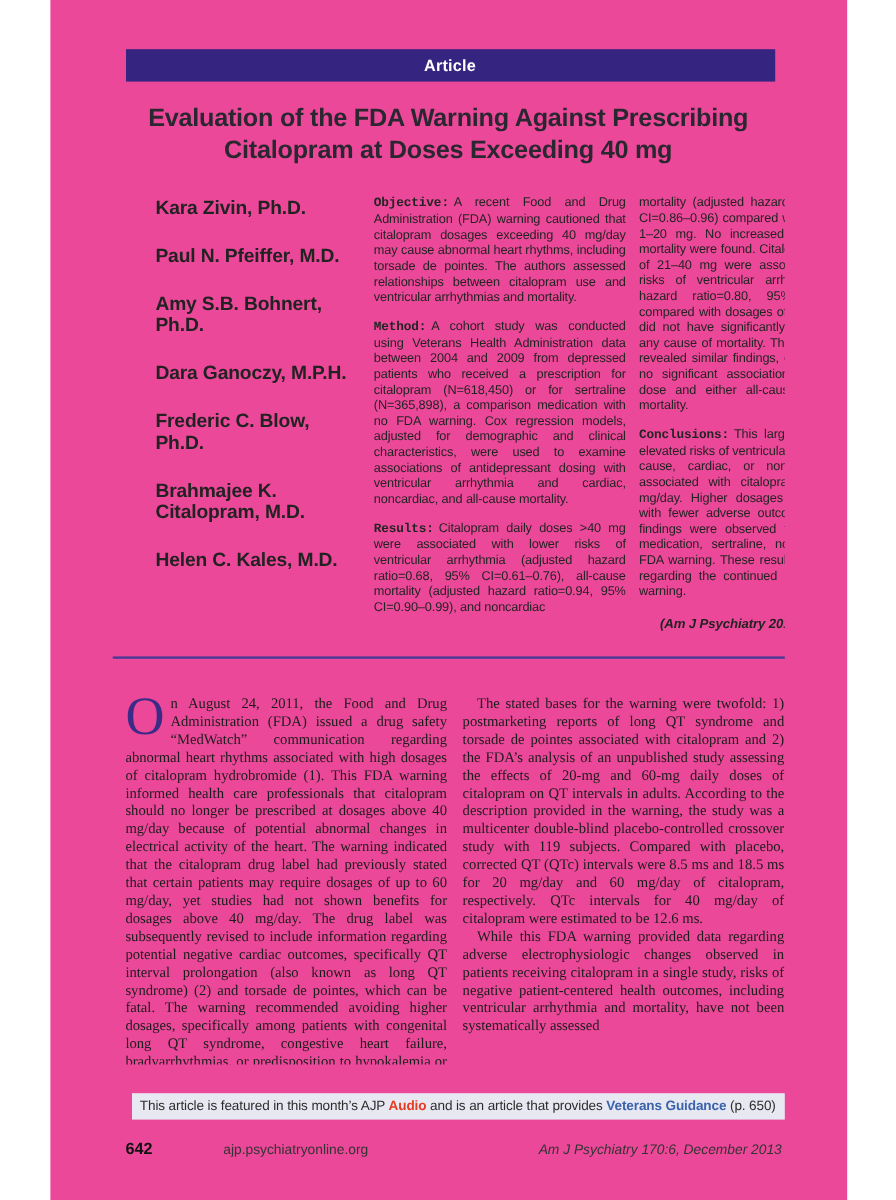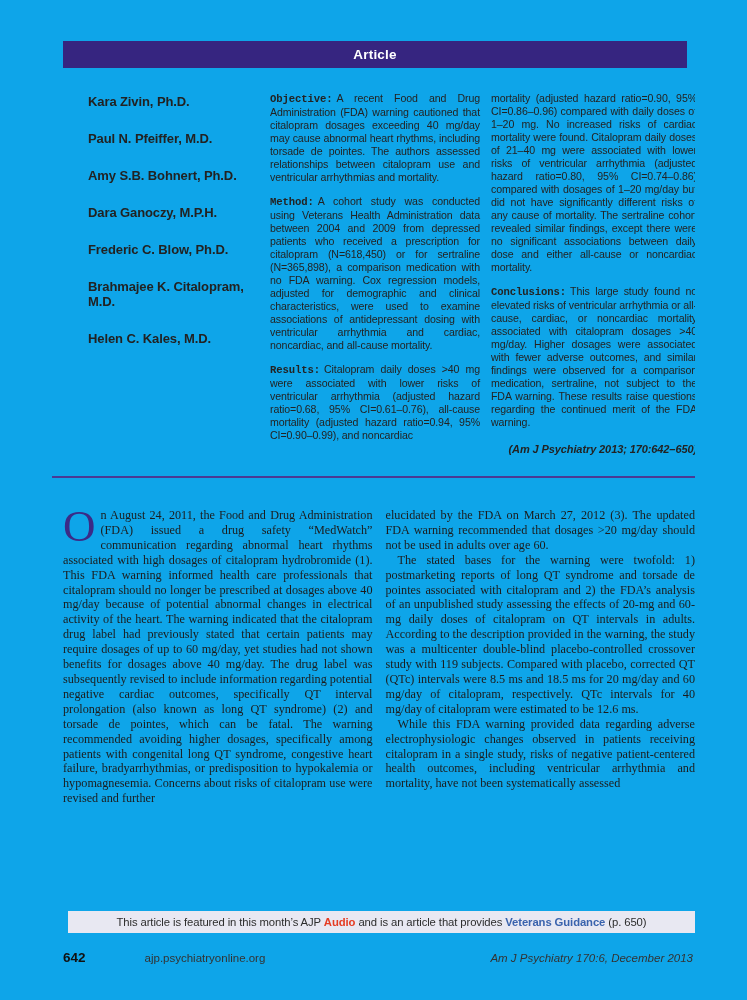--- a/index.html
+++ b/index.html
@@ -1,21 +1,21 @@
 <!DOCTYPE html>
 <html><head>
 <meta charset="utf-8">
 <style>
   * { margin: 0; padding: 0; box-sizing: border-box; }
   html, body { background: #ffffff; }
   .page {
     position: relative;
-    width: 747px; height: 1000px;
+    width: 664px; height: 1000px;
     margin: 0 auto;
-    background: #0ea5e9;
+    background: #ec4899;
     overflow: hidden;
     font-family: "Liberation Sans", sans-serif;
     color: #1f1f1f;
   }
   .content { position: absolute; left: 52px; right: 52px; top: 0; }
 
   
   .article-banner {
     margin: 41px 8px 0 11px;
     height: 27px;
@@ -41,21 +41,21 @@
   .head-grid {
     display: grid;
     grid-template-columns: 196px 210px 206px;
     column-gap: 11px;
     margin: 24px 0 0 11px;
     height: 378px;
     overflow: hidden;
   }
   .authors { padding-top: 2px; }
   .author-name {
-    font-size: 13px; font-weight: bold; color: #222;
+    font-size: 16px; font-weight: bold; color: #222;
     margin-bottom: 22px; letter-spacing: -0.1px; padding-left: 25px;
   }
   .abstract-col {
     font-size: 10.6px; line-height: 13px;
     text-align: justify; color: #232323;
     letter-spacing: -0.1px;
   }
   .abstract-col p { margin-bottom: 11px; }
   .ab-label { font-weight: bold; margin-right: 4px; font-family: Liberation Mono, monospace; }
   .citation {
@@ -118,20 +118,21 @@
 </head>
 <body>
 
 <div class="page">
   <div class="content">
 
     <div class="article-banner">
       <span>Article</span>
     </div>
 
+    <h1 class="paper-title">Evaluation of the FDA Warning Against Prescribing Citalopram at Doses Exceeding 40 mg</h1>
 
     <div class="head-grid">
 
       <div class="authors">
         <div class="author-name">Kara Zivin, Ph.D.</div>
         <div class="author-name">Paul N. Pfeiffer, M.D.</div>
         <div class="author-name">Amy S.B. Bohnert, Ph.D.</div>
         <div class="author-name">Dara Ganoczy, M.P.H.</div>
         <div class="author-name">Frederic C. Blow, Ph.D.</div>
         <div class="author-name">Brahmajee K. Citalopram, M.D.</div>
@@ -152,21 +153,20 @@
 
     </div>
 
     <hr class="abstract-rule">
 
     <div class="body-cols">
       <div class="body-col">
         <p><span class="dropcap">O</span><span>n August 24, 2011, the Food and Drug Administration (FDA) issued a drug safety “MedWatch” communication regarding abnormal heart rhythms associated with high dosages of citalopram hydrobromide (1). This FDA warning informed health care professionals that citalopram should no longer be prescribed at dosages above 40 mg/day because of potential abnormal changes in electrical activity of the heart. The warning indicated that the citalopram drug label had previously stated that certain patients may require dosages of up to 60 mg/day, yet studies had not shown benefits for dosages above 40 mg/day. The drug label was subsequently revised to include information regarding potential negative cardiac outcomes, specifically QT interval prolongation (also known as long QT syndrome) (2) and torsade de pointes, which can be fatal. The warning recommended avoiding higher dosages, specifically among patients with congenital long QT syndrome, congestive heart failure, bradyarrhythmias, or predisposition to hypokalemia or hypomagnesemia. Concerns about risks of citalopram use were revised and further</span></p>
       </div>
       <div class="body-col">
-        <p>elucidated by the FDA on March 27, 2012 (3). The updated FDA warning recommended that dosages &gt;20 mg/day should not be used in adults over age 60.</p>
         <p class="indent">The stated bases for the warning were twofold: 1) postmarketing reports of long QT syndrome and torsade de pointes associated with citalopram and 2) the FDA’s analysis of an unpublished study assessing the effects of 20-mg and 60-mg daily doses of citalopram on QT intervals in adults. According to the description provided in the warning, the study was a multicenter double-blind placebo-controlled crossover study with 119 subjects. Compared with placebo, corrected QT (QTc) intervals were 8.5 ms and 18.5 ms for 20 mg/day and 60 mg/day of citalopram, respectively. QTc intervals for 40 mg/day of citalopram were estimated to be 12.6 ms.</p>
         <p class="indent">While this FDA warning provided data regarding adverse electrophysiologic changes observed in patients receiving citalopram in a single study, risks of negative patient-centered health outcomes, including ventricular arrhythmia and mortality, have not been systematically assessed</p>
       </div>
     </div>
 
   </div>
 
   <div class="feature-band">
     <span class="band-seg">This article is featured in this month’s AJP </span>
       <a href="#" class="band-link-audio">Audio</a>

